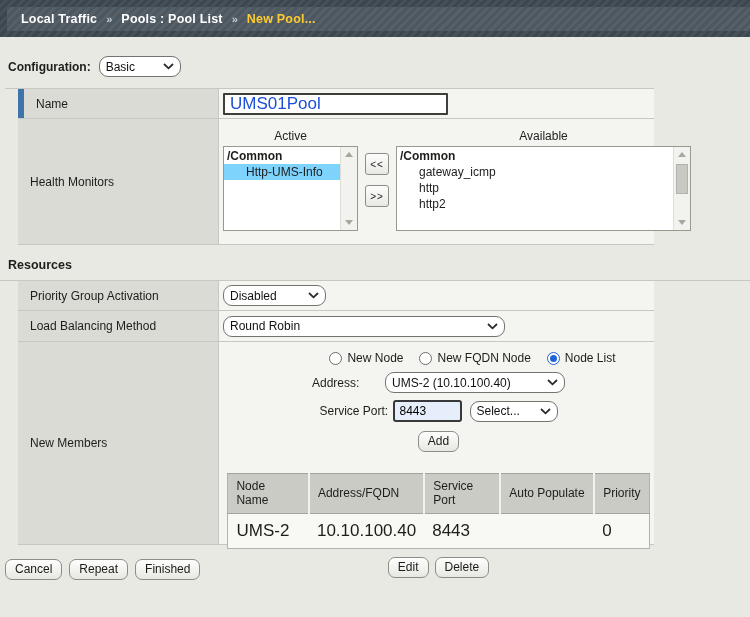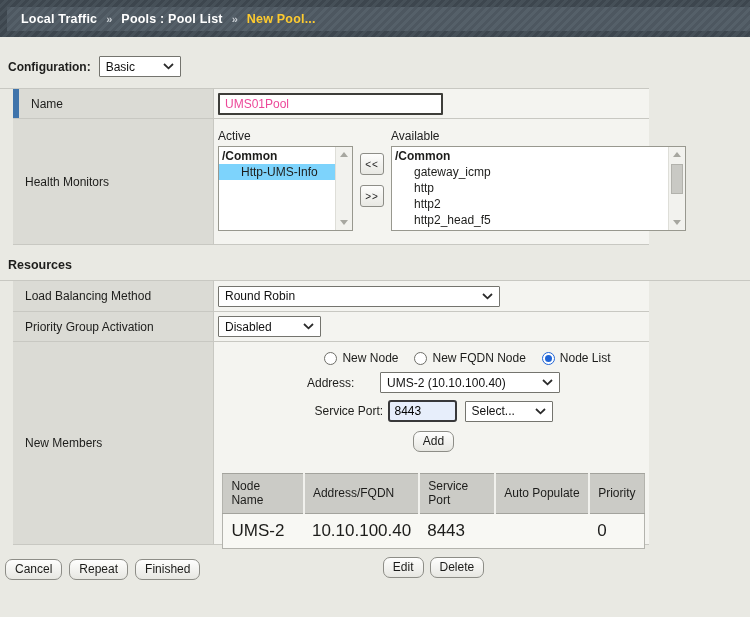--- a/index.html
+++ b/index.html
@@ -15,40 +15,40 @@
   .crumb { color:#ffffff; font-weight:bold; font-size:12.5px; letter-spacing:.2px; }
   .crumb.current { color:#fecb2f; }
   .crumb-sep { color:#c9ced3; font-weight:bold; font-size:11px; }
 
   
   .config-bar { padding:19px 0 11px 8px; display:flex; align-items:center; gap:8px; }
   .config-bar .cfg-label { font-weight:bold; }
 
   
   .fselect { display:inline-flex; align-items:center; justify-content:space-between;
-    background:#ffffff; border:1px solid #74746e; border-radius:1px; height:21px;
+    background:#ffffff; border:1px solid #74746e; border-radius:9px; height:21px;
     padding:0 6px; cursor:default; color:#111; }
   .fselect .chev { display:flex; align-items:center; margin-left:10px; }
 
   
-  .ftable { width:649px; border-top:1px solid #c8c8c2;padding-left:13px; }
+  .ftable { margin-left:5px; width:649px; border-top:1px solid #c8c8c2;padding-left:13px; }
   .frow { display:flex; border-bottom:1px solid #c8c8c2; background:#f4f4f0; }
   .label-cell { width:201px; flex:0 0 201px; background:#dbdbd5; position:relative;
     display:flex; align-items:center; padding-left:12px; border-right:1px solid #c8c8c2; }
   .label-cell.req { padding-left:18px; }
   .accent-bar { position:absolute; left:0; top:0; bottom:0; width:6px; background:#3f74ab; }
   .content-cell { flex:1; display:flex; align-items:center; padding:4px 4px; }
 
   .txtinput { border:2px solid #3e3e3a; border-radius:1px; background:#fff; height:22px;
-    padding:0 5px; font-family:"Liberation Sans",sans-serif; font-size:12px; color:#ec4899; }
+    padding:0 5px; font-family:"Liberation Sans",sans-serif; font-size:17px; color:#1d4ed8; }
 
   
   .hm-wrap { display:flex; align-items:flex-start; padding:2px 0 8px 0; }
   .hm-col { display:flex; flex-direction:column; }
-  .hm-head { text-align:left; padding:4px 0 3px; color:#222; }
+  .hm-head { text-align:center; padding:4px 0 3px; color:#222; }
   .lb { position:relative; background:#fff; border:1px solid #98988f; height:85px; }
   .lb-inner { position:absolute; left:0; top:0; bottom:0; right:17px; overflow:hidden; padding-top:1px; }
   .lb-sb { position:absolute; top:0; right:0; bottom:0; width:17px; background:#f2f2ee;
     border-left:1px solid #dedeD8; display:flex; flex-direction:column; justify-content:space-between; }
   .sb-btn { height:15px; display:flex; align-items:center; justify-content:center; }
   .tri-up { width:0; height:0; border-left:4px solid transparent; border-right:4px solid transparent; border-bottom:5px solid #a7a7a0; }
   .tri-down { width:0; height:0; border-left:4px solid transparent; border-right:4px solid transparent; border-top:5px solid #a7a7a0; }
   .sb-thumb { position:absolute; top:17px; left:2px; right:2px; height:30px; background:#c9c9c4; border:1px solid #b2b2ac; }
   .lb-row { line-height:16px; white-space:nowrap; }
   .lb-row.head { font-weight:bold; padding-left:3px; }
@@ -158,21 +158,20 @@
         </div>
 
         <div class="hm-col" style="width:295px;">
           <div class="hm-head">Available</div>
           <div class="lb">
             <div class="lb-inner">
               <div class="lb-row head">/Common</div>
               <div class="lb-row item">gateway_icmp</div>
               <div class="lb-row item">http</div>
               <div class="lb-row item">http2</div>
-              <div class="lb-row item">http2_head_f5</div>
             </div>
             <div class="lb-sb">
               <div class="sb-btn">
                   <span class="tri-up"></span>
                 </div>
               <span class="sb-thumb"></span>
               <div class="sb-btn">
                   <span class="tri-down"></span>
                 </div>
             </div>
@@ -180,43 +179,43 @@
         </div>
       </div>
     </div>
   </div>
 </div>
 
 <div class="section-header">Resources</div>
 
 <div class="ftable" style="border-top:none;">
 
-  <div class="frow" style="height:31px;">
+  <div class="frow" style="height:30px;">
     <div class="label-cell">
-      <span>Load Balancing Method</span>
+      <span>Priority Group Activation</span>
     </div>
     <div class="content-cell">
-      <div class="fselect" style="width:282px;">
-        <span>Round Robin</span>
+      <div class="fselect" style="width:103px;">
+        <span>Disabled</span>
         <span class="chev">
           <svg width="11" height="7" viewBox="0 0 11 7">
               <polyline points="1,1 5.5,5.3 10,1" fill="none" stroke="#2b2b2b" stroke-width="1.8"></polyline>
             </svg>
         </span>
       </div>
     </div>
   </div>
 
-  <div class="frow" style="height:30px;">
+  <div class="frow" style="height:31px;">
     <div class="label-cell">
-      <span>Priority Group Activation</span>
+      <span>Load Balancing Method</span>
     </div>
     <div class="content-cell">
-      <div class="fselect" style="width:103px;">
-        <span>Disabled</span>
+      <div class="fselect" style="width:282px;">
+        <span>Round Robin</span>
         <span class="chev">
           <svg width="11" height="7" viewBox="0 0 11 7">
               <polyline points="1,1 5.5,5.3 10,1" fill="none" stroke="#2b2b2b" stroke-width="1.8"></polyline>
             </svg>
         </span>
       </div>
     </div>
   </div>
 
   <div class="frow" style="height:203px;">

